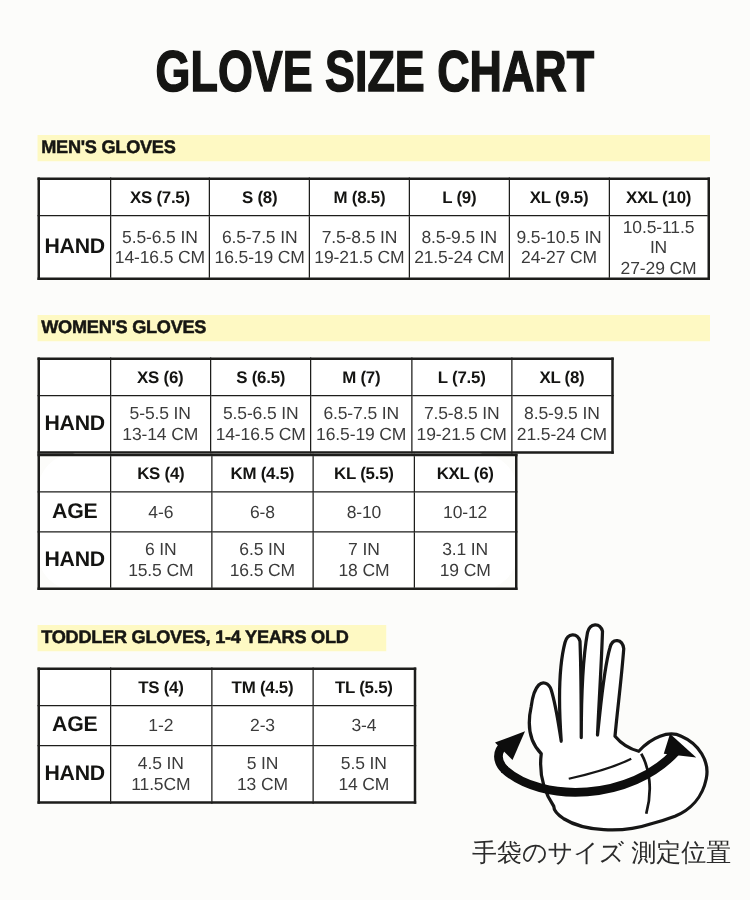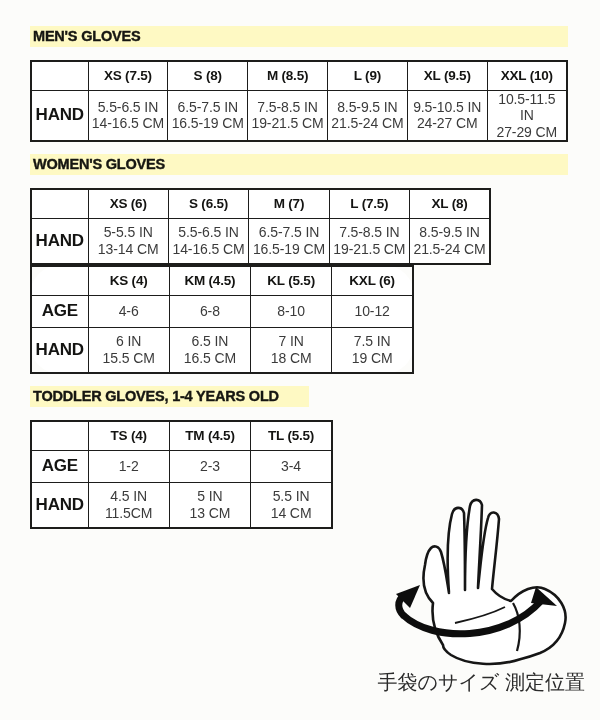--- a/index.html
+++ b/index.html
@@ -30,21 +30,21 @@
     font-weight:700;font-size:14.5px;letter-spacing:-0.2px;
     color:#161612;
     -webkit-text-stroke:0.4px #161612;
     padding-left:3px;
     box-sizing:border-box;
   }
   .bar-mens,.bar-womens{width:538px;}
   .bar-youth{width:495px;}
   .bar-toddler{width:279px;}
   .section-bar + table{margin-top:13px;}
-  table.size-table + .section-bar{margin-top:12px;}
+  table.size-table + .section-bar{margin-top:28px;}
   table.size-table{
     border-collapse:collapse;
     table-layout:fixed;
     background:#fff;
   }
   .table-mens{width:538px;}
   .table-womens{width:461px;padding-left:12px;}
   .table-youth{width:384px;border-radius:30px;}
   .table-toddler{width:303px;}
   .size-table th,.size-table td{
@@ -81,20 +81,23 @@
     font-size:20px;color:#2b2b2b;
     font-family:"Liberation Sans","DejaVu Sans",sans-serif;
     white-space:nowrap;
   }
 </style>
 </head>
 <body>
 
 <div class="page">
 
+  <div class="title-wrap">
+    <span class="title">GLOVE SIZE CHART</span>
+  </div>
 
   <div id="sections">
       <div class="section-bar bar-mens">MEN'S GLOVES</div>
       <table class="size-table table-mens">
         <colgroup>
           <col style="width: 57px;">
           <col>
           <col>
           <col>
           <col>
@@ -229,21 +232,21 @@
             </td>
             <td>
               <span class="cell-line">6.5 IN</span>
               <span class="cell-line">16.5 CM</span>
             </td>
             <td>
               <span class="cell-line">7 IN</span>
               <span class="cell-line">18 CM</span>
             </td>
             <td>
-              <span class="cell-line">7.5 IN</span>
+              <span class="cell-line">3.1 IN</span>
               <span class="cell-line">19 CM</span>
             </td>
           </tr>
         </tbody>
       </table>
       <div class="section-bar bar-toddler">TODDLER GLOVES, 1-4 YEARS OLD</div>
       <table class="size-table table-toddler">
         <colgroup>
           <col style="width: 57px;">
           <col>

